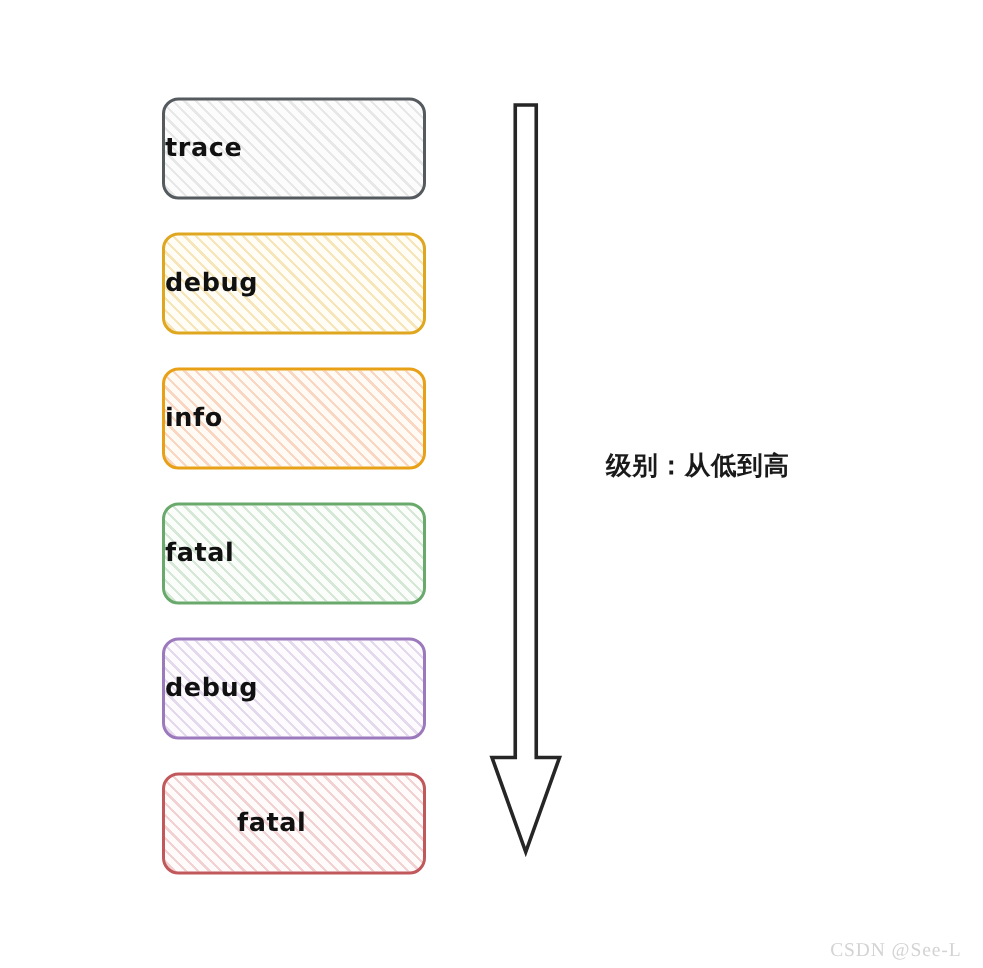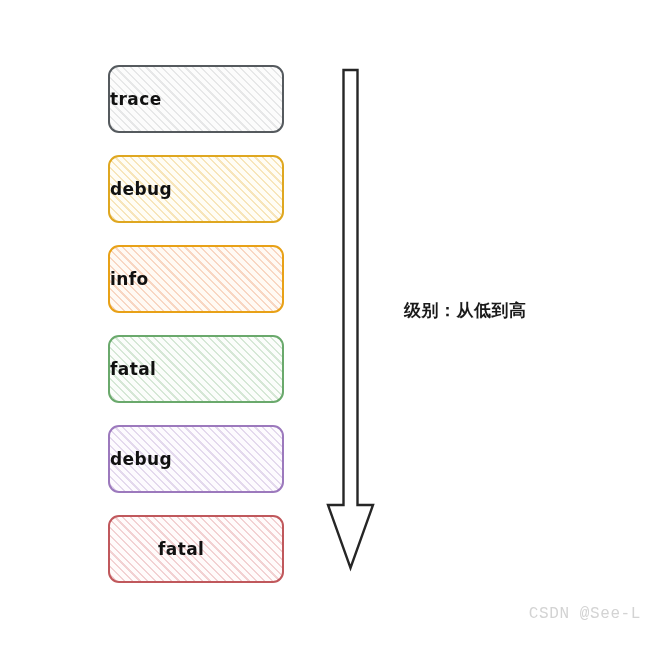--- a/index.html
+++ b/index.html
@@ -151,23 +151,23 @@
     font-size: 17px;
     color: #1a1a1a;
     white-space: nowrap;
     letter-spacing: 0.5px;
   }
 
   
   .watermark {
     position: absolute;
     right: 14px;
-    bottom: 22px;
-    font-family: Liberation Mono, monospace;
-    font-size: 16px;
+    bottom: 4px;
+    font-family: Liberation Serif, serif;
+    font-size: 13px;
     color: #d3d3d3;
     letter-spacing: 0.6px;
     white-space: nowrap;
   }
 </style>
 </head>
 <body>
 
 <div id="canvas">
 

